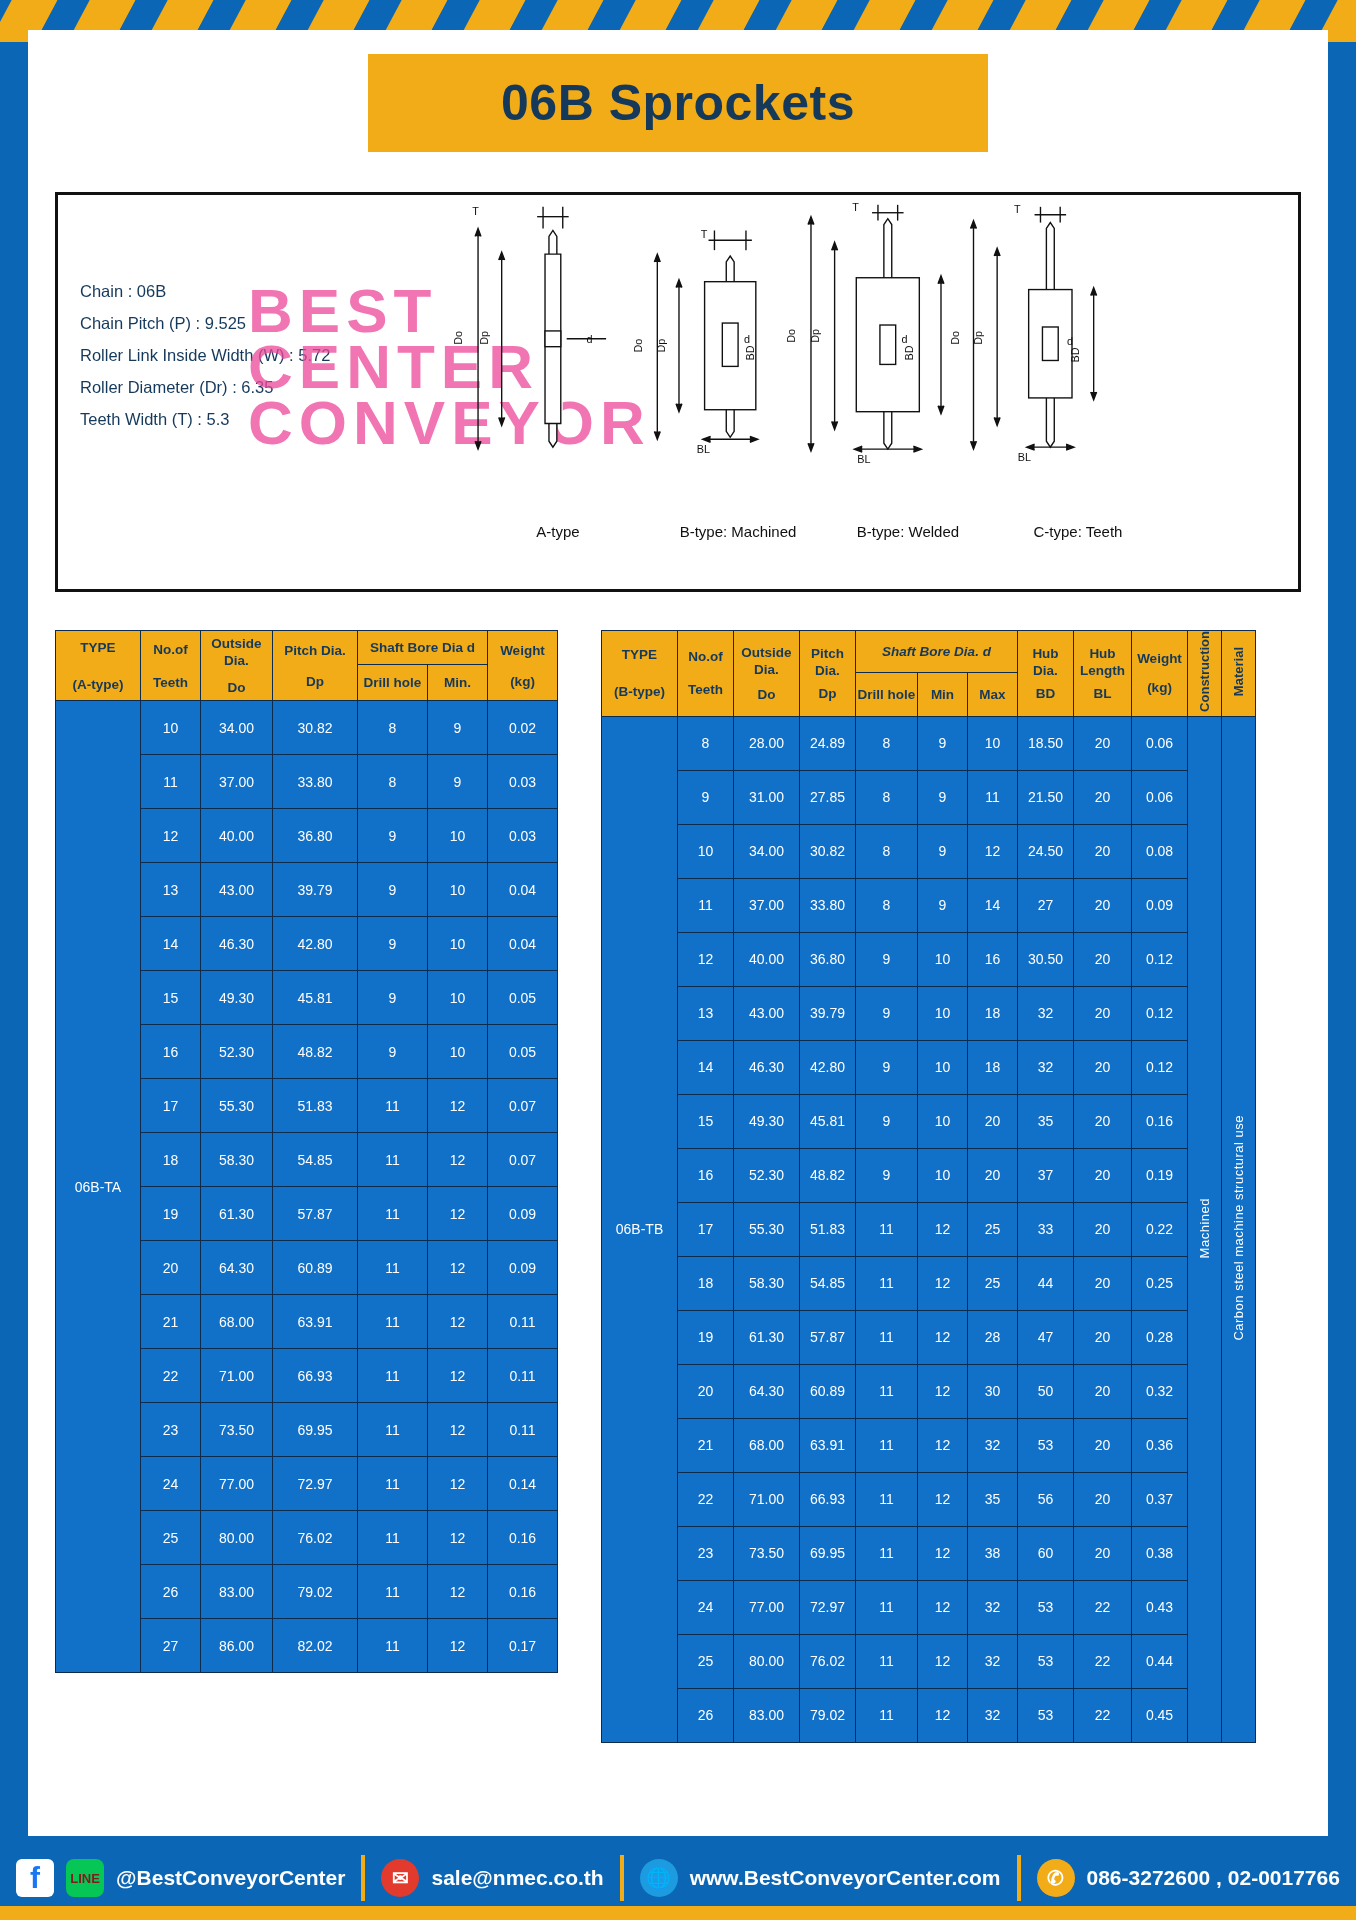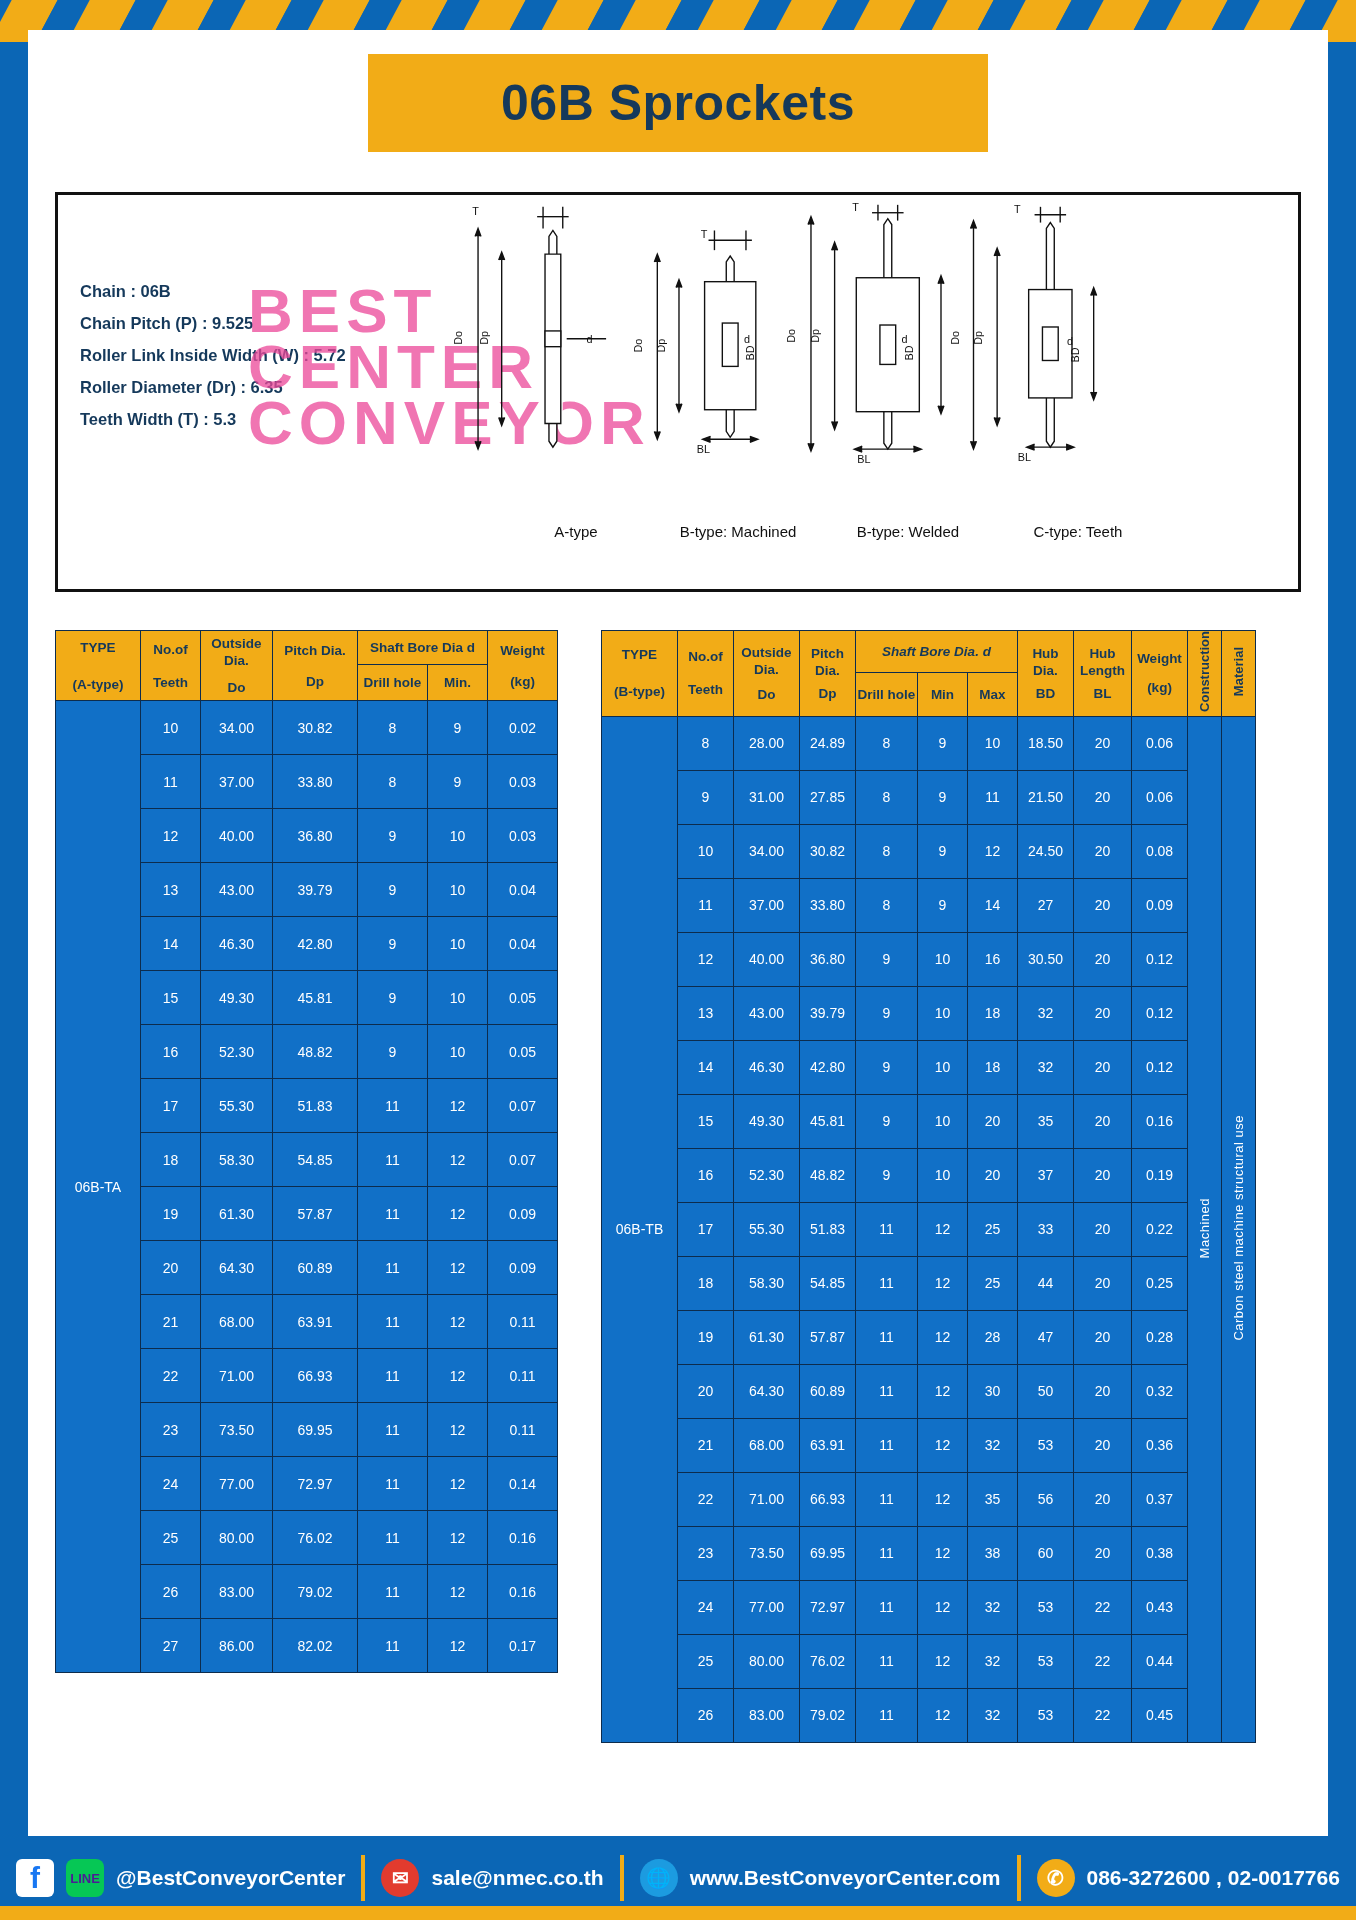--- a/index.html
+++ b/index.html
@@ -39,21 +39,21 @@
     margin:0; font-size:50px; font-weight:bold; color:#15395b;
     letter-spacing:0.5px;
   }
   
   .spec-panel {
     position:absolute; left:55px; top:192px; width:1246px; height:400px;
     border:3px solid #111; background:#fff;
   }
   .spec-text {
     position:absolute; left:22px; top:80px;
-    font-size:16.5px; font-weight:bold; color:#15395b; line-height:32px;
+    font-size:16.5px; font-weight:normal; color:#15395b; line-height:32px;
   }
   .watermark {
     position:absolute; left:480px; top:290px;
     font-size:62px; font-weight:bold; color:#ec4899;
     letter-spacing:6px; line-height:56px; opacity:.75;
     pointer-events:none; user-select:none;
   }
   .drawings { position:absolute; left:0; top:0; width:100%; height:100%; }
   .dwg-label {
     position:absolute; font-size:15px; color:#111; text-align:center;
@@ -110,21 +110,21 @@
     color:#fff; font-size:21px; font-weight:bold;
     padding:0 16px;
   }
   .divider { width:4px; height:46px; background:#f2ac17; }
   .ico {
     width:38px; height:38px; border-radius:50%;
     display:flex; align-items:center; justify-content:center;
     font-size:20px; color:#fff;
   }
   .ico.fb { background:#fff; color:#1877f2; font-size:30px; font-weight:bold; border-radius:6px; }
-  .ico.line { background:#06c755; color:#4c1d95; font-size:13px; border-radius:8px; }
+  .ico.line { background:#06c755; color:#7f1d1d; font-size:13px; border-radius:8px; }
   .ico.mail { background:#e23b2e; }
   .ico.web { background:#1c9be0; }
   .ico.phone { background:#f2ac17; color:#fff; }
   .footer-bottom-bar {
     position:absolute; left:0; bottom:0; width:1356px; height:14px; background:#f2ac17;
   }
 </style>
 </head>
 <body>
 
@@ -297,21 +297,21 @@
 
         <text x="964" y="18">T</text>
         <text x="908" y="152" transform="rotate(-90 908,152)">Do</text>
         <text x="932" y="152" transform="rotate(-90 932,152)">Dp</text>
         <text x="1018" y="152">d</text>
         <text x="1030" y="170" transform="rotate(-90 1030,170)">BD</text>
         <text x="968" y="270">BL</text>
       </g>
     </svg>
 
-    <div class="dwg-label" style="left:448px; top:328px; width:140px;">A-type</div>
+    <div class="dwg-label" style="left:430px; top:328px; width:140px;">A-type</div>
     <div class="dwg-label" style="left:580px; top:328px; width:200px;">B-type: Machined</div>
     <div class="dwg-label" style="left:760px; top:328px; width:180px;">B-type: Welded</div>
     <div class="dwg-label" style="left:930px; top:328px; width:180px;">C-type: Teeth</div>
   </div>
 
   <div class="tables-wrap" style="left:27px; top:600px;">
 
     <table class="tA">
       <thead>
         <tr>

